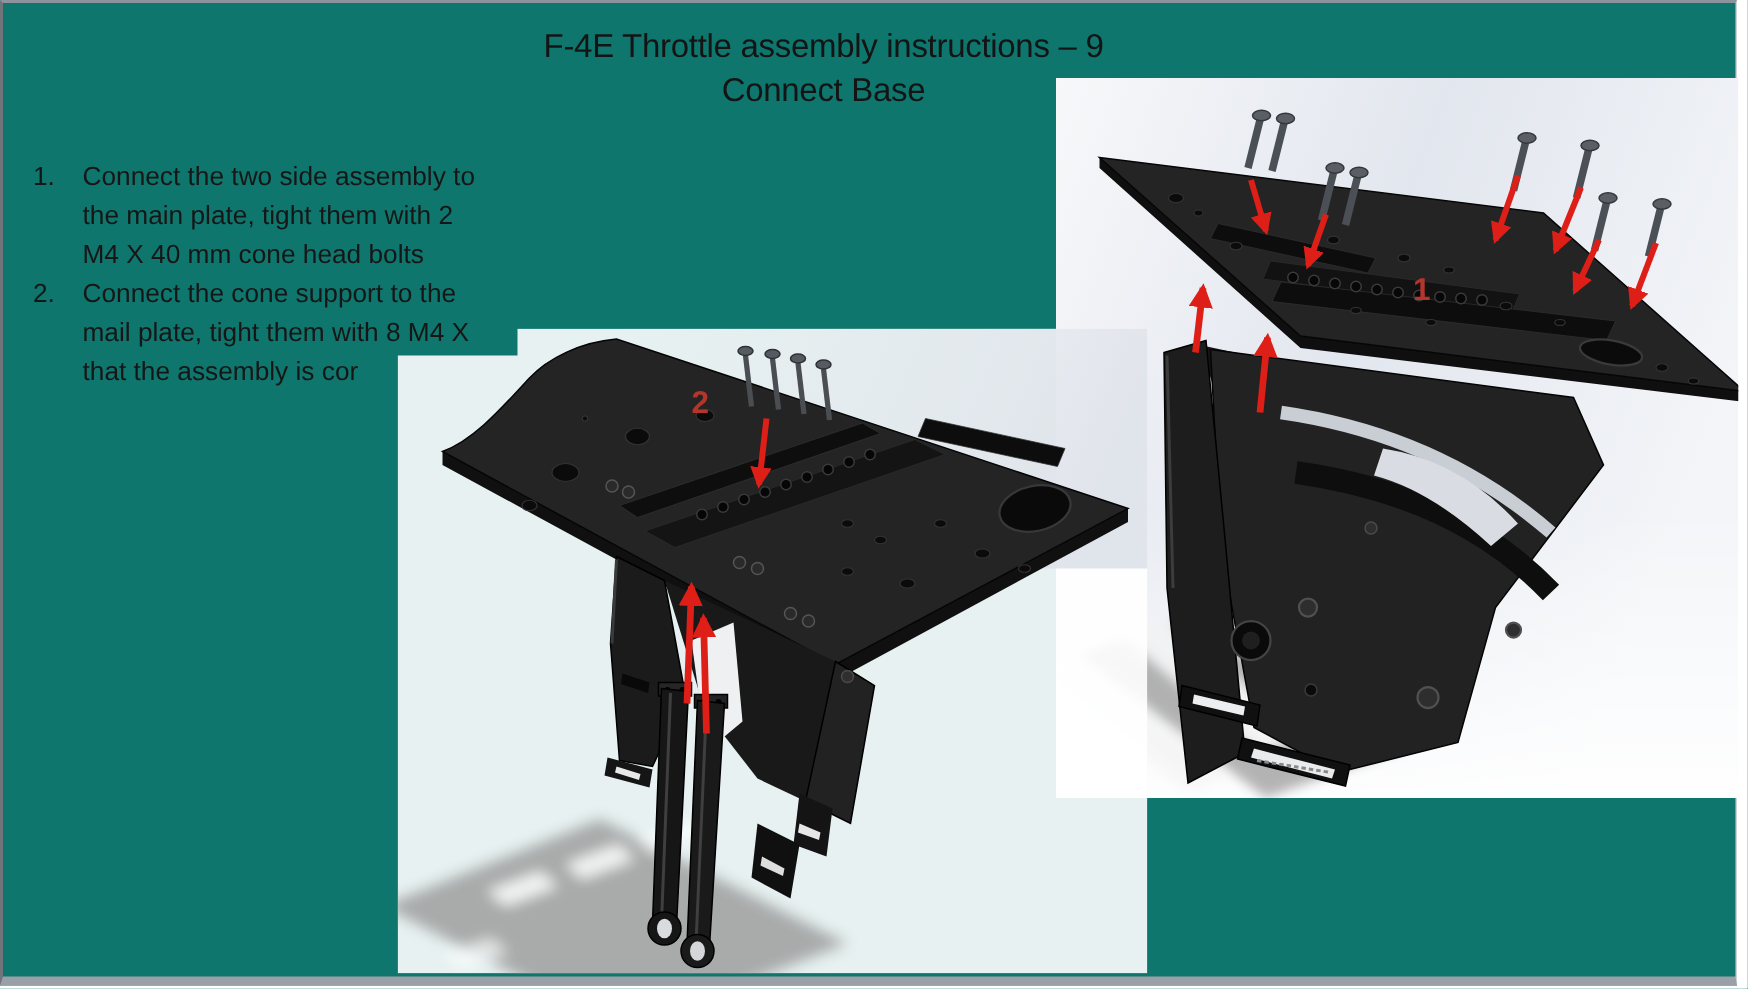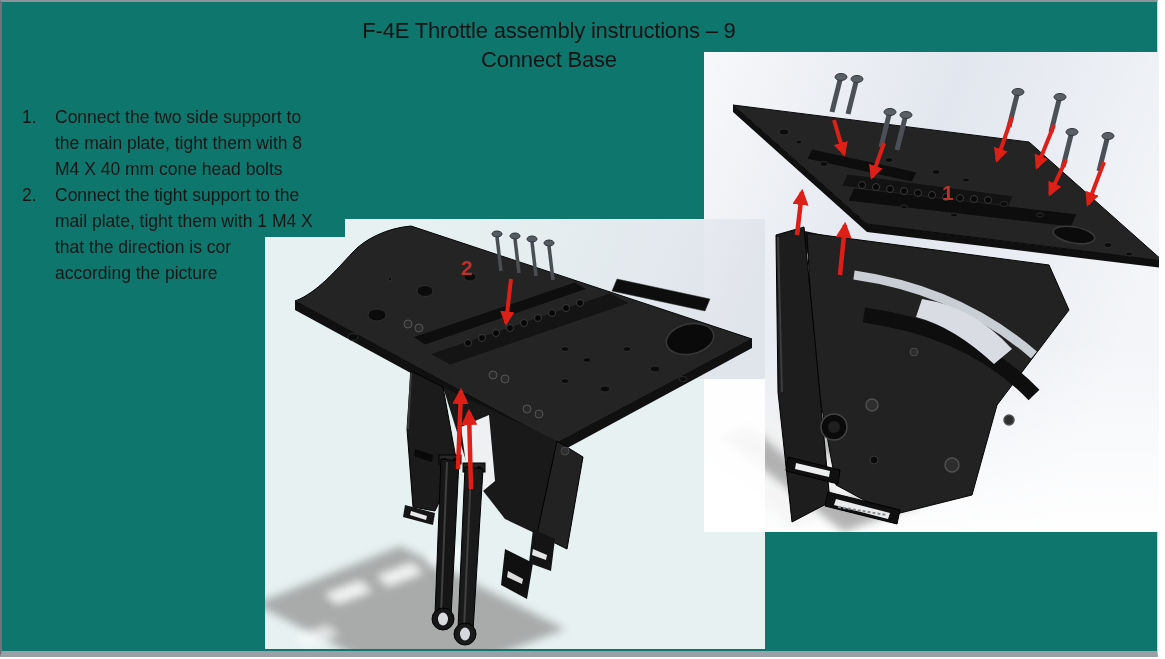--- a/index.html
+++ b/index.html
@@ -25,30 +25,29 @@
 <div class="slide">
 
   <div class="title">
     <div class="t1">F-4E Throttle assembly instructions – 9</div>
     <div class="t2">Connect Base</div>
   </div>
 
   <div class="instructions">
     <div class="instr-item">
       <span class="instr-num">1.</span>
-      <div>Connect the two side support to</div>
-      <div>the main plate, tight them with 8</div>
+      <div>Connect the two side assembly to</div>
+      <div>the main plate, tight them with 2</div>
       <div>M4 X 40 mm cone head bolts</div>
     </div>
     <div class="instr-item">
       <span class="instr-num">2.</span>
-      <div>Connect the tight support to the</div>
-      <div>mail plate, tight them with 1 M4 X</div>
-      <div>that the direction is cor</div>
-      <div>according the picture</div>
+      <div>Connect the cone support to the</div>
+      <div>mail plate, tight them with 8 M4 X</div>
+      <div>that the assembly is cor</div>
     </div>
   </div>
 
   <div class="fig" id="fig-right">
   <svg width="455" height="480" viewBox="0 0 455 480">
     <defs>
       <linearGradient id="bgR" x1="0" y1="0" x2="1" y2="0.4">
         <stop offset="0" stop-color="#f7f8fa"></stop>
         <stop offset="0.5" stop-color="#e2e6ee"></stop>
         <stop offset="1" stop-color="#f3f5f8"></stop>

